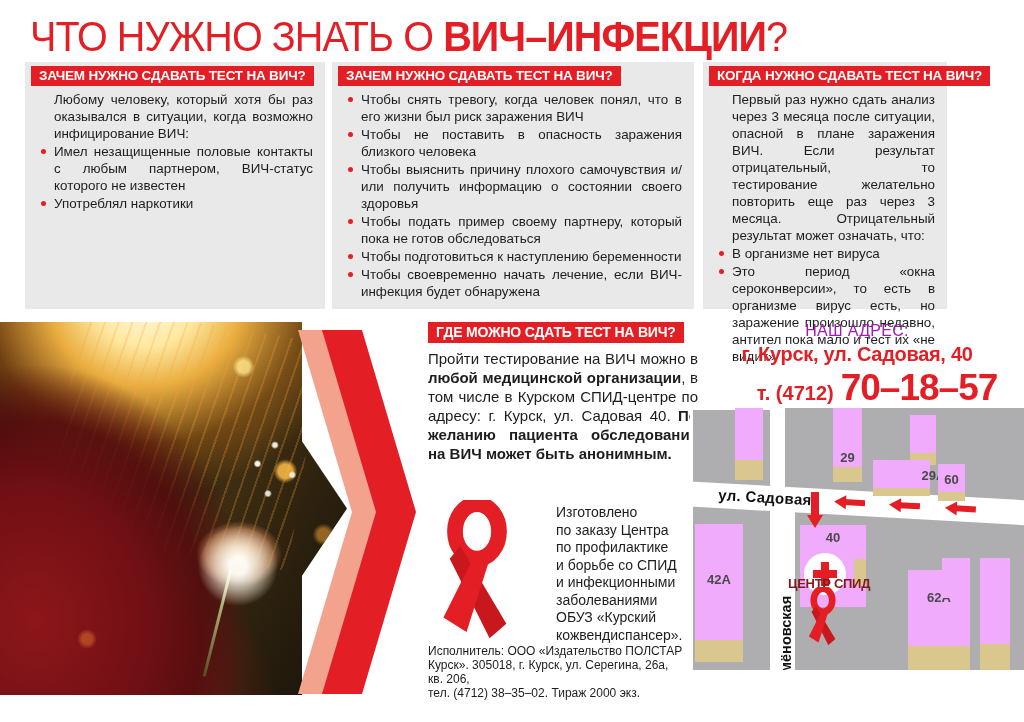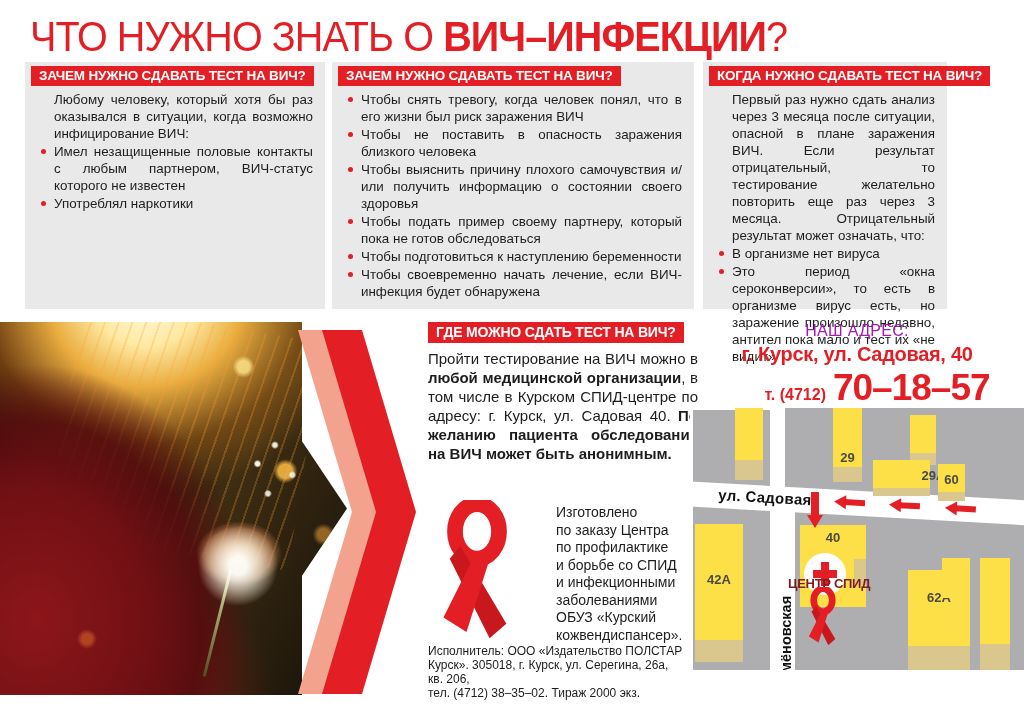--- a/index.html
+++ b/index.html
@@ -65,36 +65,36 @@
   .mid-par{margin-top:6px;font-size:15px;line-height:19px;text-align:justify;}
   .ribbon-big{position:absolute;left:-4px;top:178px;width:106px;height:152px;}
   .credits{position:absolute;left:128px;top:182px;font-size:14px;line-height:17.5px;white-space:pre-line;}
   .executor{position:absolute;left:0;top:322px;font-size:12px;line-height:14px;white-space:pre-line;}
 
   
   .right{position:absolute;left:690px;top:322px;width:334px;}
   .addr-label{text-align:center;font-size:16px;letter-spacing:.3px;color:#a21caf;}
   .addr-street{text-align:center;font-size:20px;font-weight:700;color:#e31e24;margin-top:3px;letter-spacing:-.3px;}
   .addr-phone{display:flex;justify-content:center;align-items:baseline;color:#e31e24;font-weight:700;margin-top:1px;}
-  .addr-phone .pref{font-size:16px;margin-right:7px;margin-left:40px;}
+  .addr-phone .pref{font-size:20px;margin-right:7px;margin-left:40px;}
   .addr-phone .num{font-size:37px;letter-spacing:-1px;}
 
   
   .map{position:absolute;left:0;top:86px;width:334px;height:262px;background:#fff;overflow:hidden;}
   .blk{position:absolute;background:#aeaeb1;}
   .blk-tl{left:3px;top:2px;width:77px;height:88px;}
   .blk-tr{left:95px;top:0;width:239px;height:95px;}
   .blk-bl{left:3px;top:95px;width:77px;height:167px;}
   .blk-br{left:105px;top:103px;width:229px;height:159px;}
   .street-h{position:absolute;left:-8px;top:83px;width:356px;height:25px;background:#fff;transform:rotate(3.2deg);z-index:3;}
   .street-h-label{position:absolute;left:36px;top:3px;font-weight:700;font-size:15px;color:#111;letter-spacing:.3px;white-space:nowrap;}
   .street-v{position:absolute;left:80px;top:90px;width:24px;height:172px;background:#fff;z-index:2;}
   .street-v-label{position:absolute;left:-64px;top:150px;width:160px;text-align:center;font-weight:700;font-size:14.5px;
                   color:#111;transform:rotate(-90deg);white-space:nowrap;}
-  .bld{position:absolute;background:#fde047;z-index:4;}
+  .bld{position:absolute;background:#f0abfc;z-index:4;}
   .bld .dark{position:absolute;left:0;bottom:0;width:100%;background:#d9c78d;}
   .bld .lbl{position:absolute;width:100%;text-align:center;font-weight:700;font-size:13px;color:#4a4a48;}
   .arrow-left{position:absolute;width:32px;height:14px;z-index:5;}
   .arrow-left::before{content:'';position:absolute;left:0;top:0;border-top:7px solid transparent;
       border-bottom:7px solid transparent;border-right:12px solid #e31e24;}
   .arrow-left::after{content:'';position:absolute;left:10px;top:4px;width:21px;height:6px;background:#e31e24;}
   .arrow-down{position:absolute;left:117px;top:84px;width:16px;height:36px;z-index:6;}
   .arrow-down::before{content:'';position:absolute;left:4px;top:0;width:8px;height:24px;background:#e31e24;}
   .arrow-down::after{content:'';position:absolute;left:0;top:23px;border-left:8px solid transparent;
       border-right:8px solid transparent;border-top:13px solid #e31e24;}

